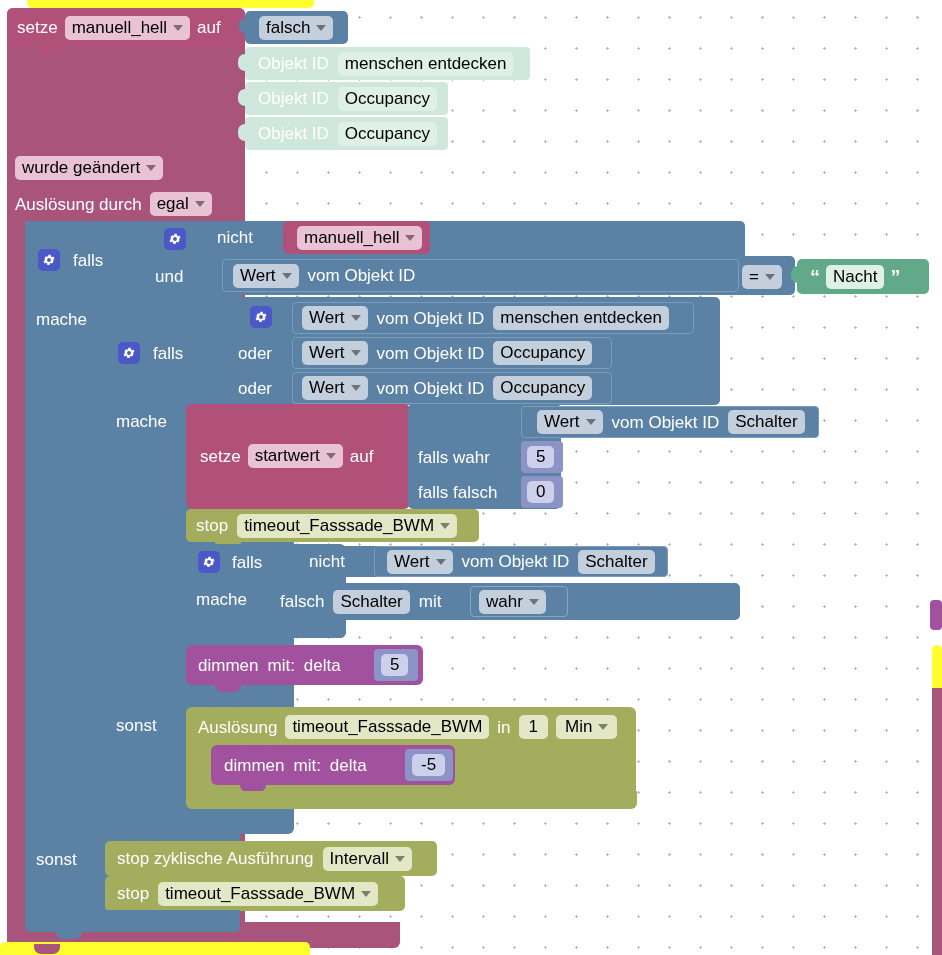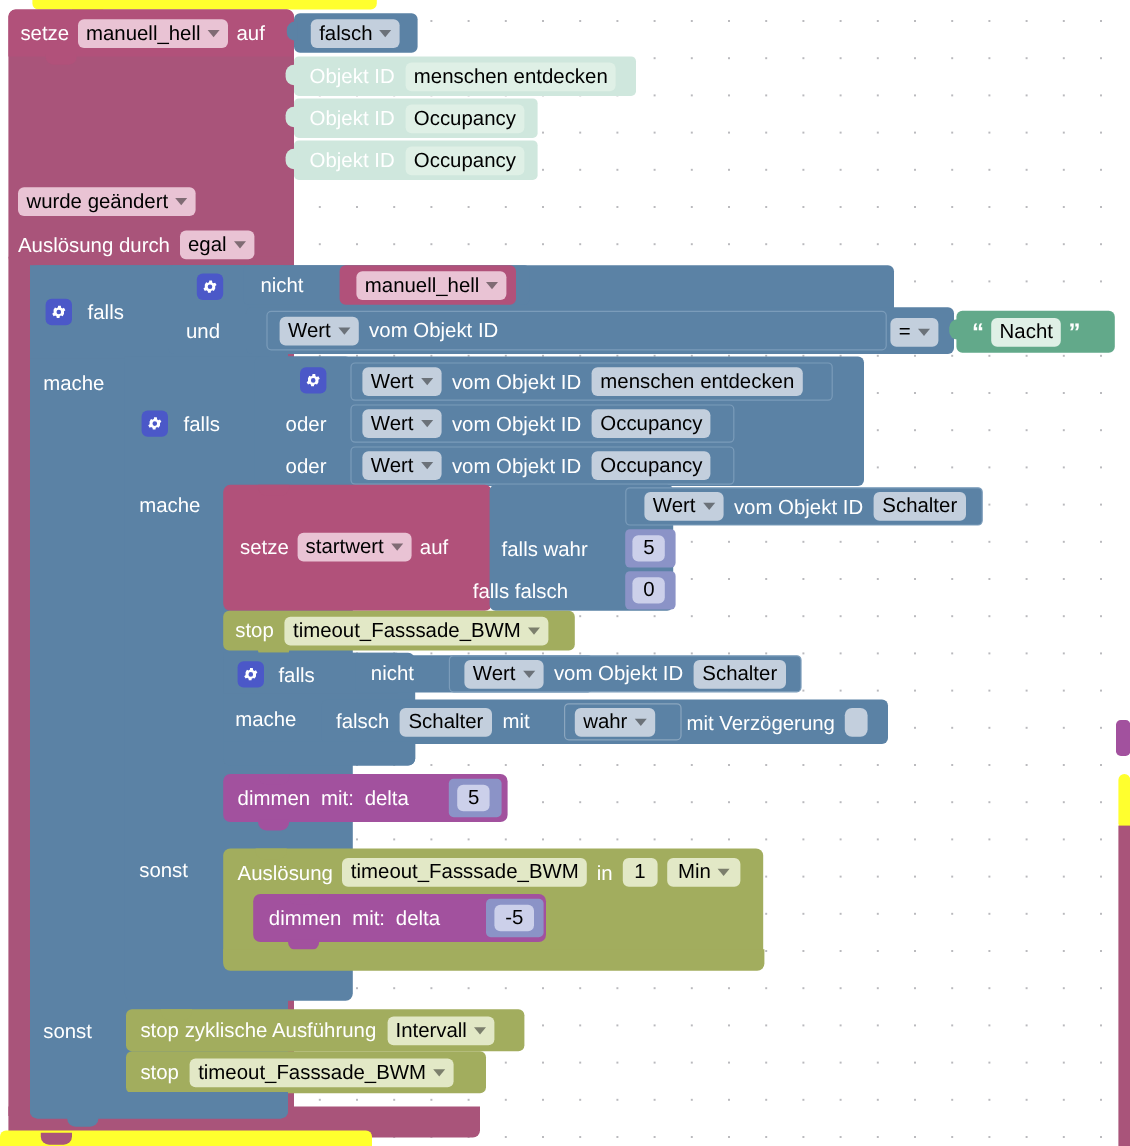--- a/index.html
+++ b/index.html
@@ -316,21 +316,21 @@
     <div class="row" style="padding-left:0;">
       <span class="lbl">falls wahr</span>
     </div>
   </div>
   <div class="blk" style="left:521px;top:441px;width:42px;height:32px;background:#8b93c7;border-radius:4px;">
     <div class="row" style="padding-left:6px;">
       <span class="field lav" style="padding:1px 9px;">5</span>
     </div>
   </div>
 
-  <div class="blk" style="left:394px;top:477px;width:130px;height:30px;">
+  <div class="blk" style="left:418px;top:477px;width:130px;height:30px;">
     <div class="row" style="padding-left:0;">
       <span class="lbl">falls falsch</span>
     </div>
   </div>
   <div class="blk" style="left:521px;top:476px;width:42px;height:32px;background:#8b93c7;border-radius:4px;">
     <div class="row" style="padding-left:6px;">
       <span class="field lav" style="padding:1px 9px;">0</span>
     </div>
   </div>
 
@@ -388,26 +388,20 @@
       <span class="field steel">Schalter</span>
       <span class="lbl">mit</span>
     </div>
   </div>
   <div class="blk" style="left:470px;top:586px;width:98px;height:31px;background:#5b82a5;border:1px solid #8ba6bf;border-radius:4px;">
     <div class="row" style="padding-left:8px;">
       <span class="field steel">
         <span>wahr</span>
         <span class="caret"></span>
       </span>
-    </div>
-  </div>
-  <div class="blk" style="left:572px;top:588px;width:165px;height:28px;">
-    <div class="row" style="padding-left:0;gap:8px;">
-      <span class="lbl">mit Verzögerung</span>
-      <span class="empty-slot"></span>
     </div>
   </div>
   <div class="blk" style="left:297px;top:618px;width:26px;height:9px;background:#5b82a5;border-radius:0 0 7px 7px;"></div>
   <div class="blk" style="left:186px;top:618px;width:160px;height:20px;background:#5b82a5;border-radius:0 0 6px 6px;"></div>
 
   <div class="blk" style="left:186px;top:645px;width:237px;height:40px;background:#a2519e;border-radius:6px;">
     <div class="row" style="padding-left:12px;gap:9px;">
       <span class="lbl">dimmen</span>
       <span class="lbl">mit:</span>
       <span class="lbl">delta</span>

